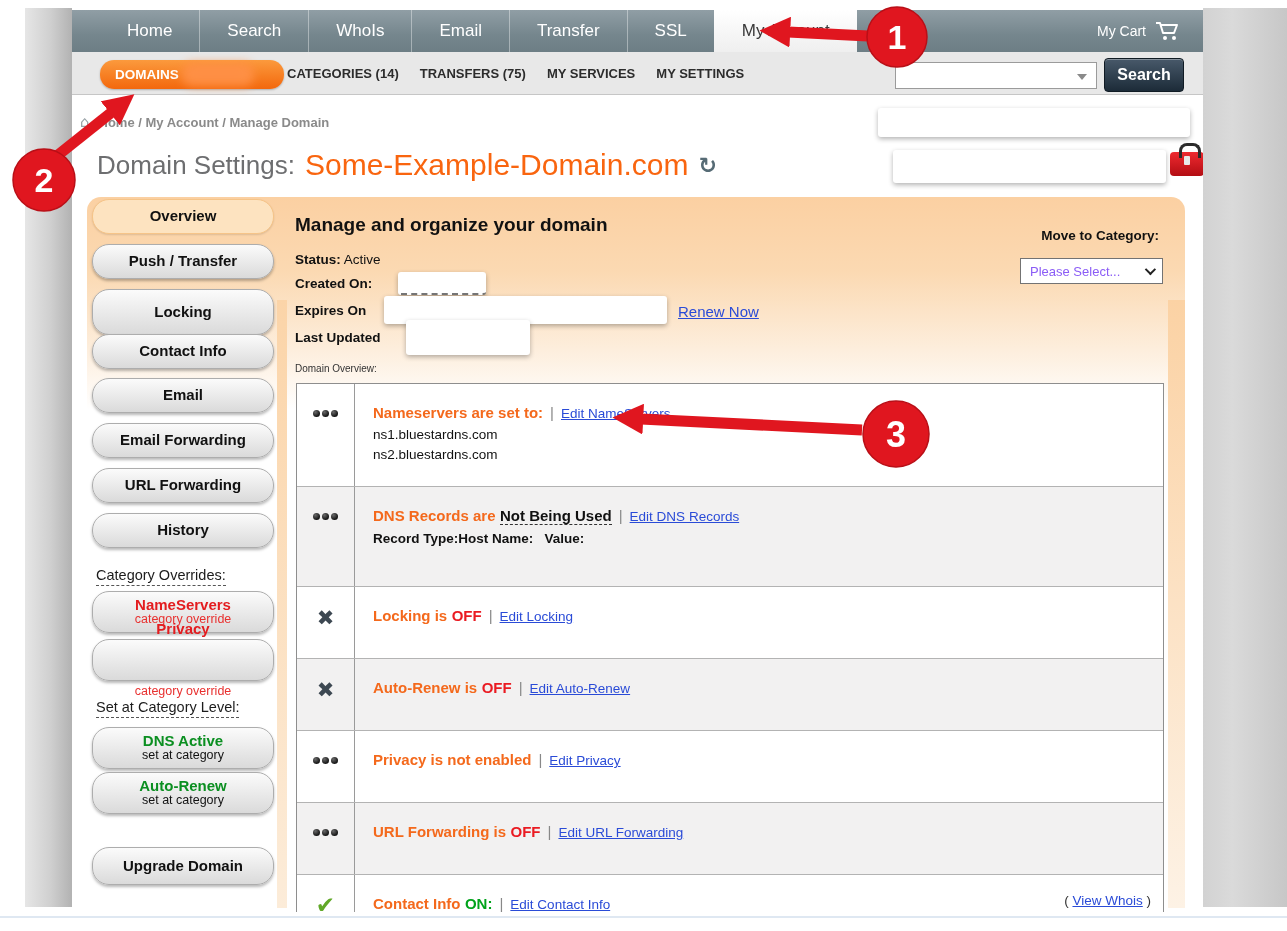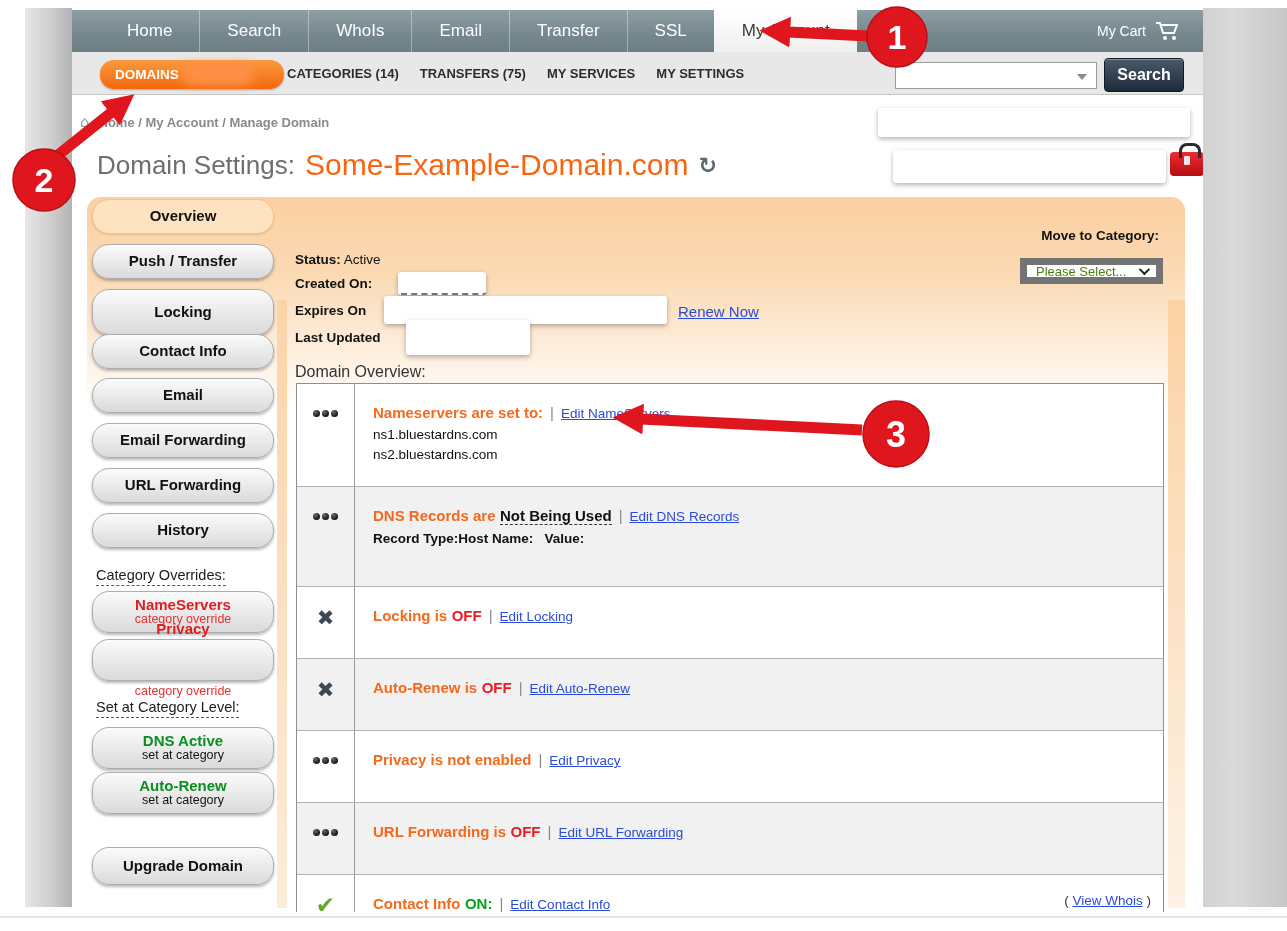--- a/index.html
+++ b/index.html
@@ -85,32 +85,32 @@
   .side-btn.active { background:#fde3c0; border-color:#f6c488; box-shadow:0 1px 2px rgba(0,0,0,.12); }
   .side-btn .t-red { color:#e31c1f; }
   .side-btn .t-green { color:#0b8f21; }
   .side-btn .sub { font-size:12.5px; font-weight:normal; }
   .side-btn .sub.t-red { color:#e8302f; }
   .side-label { left:24px; font-size:14.5px; color:#1c1c1c; border-bottom:1px dashed #555; padding-bottom:2px; }
 
   
   .heading { left:223px; top:214px; font-size:19px; font-weight:bold; color:#111; }
   .move-label { top:228px; right:44px; font-size:13.5px; font-weight:bold; color:#111; }
-  .move-select { top:258px; left:948px; width:143px; height:26px; background:#fff; border:7px solid #737373;
-    display:flex; align-items:center; justify-content:space-between; padding:0 9px; font-size:13px; color:#4d7c0f; }
+  .move-select { top:258px; left:948px; width:143px; height:26px; background:#fff; border:1px solid #737373;
+    display:flex; align-items:center; justify-content:space-between; padding:0 9px; font-size:13px; color:#8b5cf6; }
   .chev { width:8px; height:8px; border-right:2px solid #222; border-bottom:2px solid #222;
     transform:rotate(45deg) translateY(-2px); }
   .meta-line { left:223px; font-size:13.5px; color:#111; }
   .meta-line b { font-weight:bold; }
   .box-created { left:326px; top:272px; width:88px; height:23px; border-bottom:2px dashed #777; }
   .box-expires { left:312px; top:296px; width:283px; height:28px; }
   .box-updated { left:334px; top:320px; width:124px; height:35px; }
   .renew { left:606px; top:303px; font-size:15px; }
   a.lnk { color:#2a4bd7; text-decoration:underline; cursor:pointer; }
-  .overview-label { left:223px; top:363px; font-size:16px; color:#333; }
+  .overview-label { left:223px; top:363px; font-size:10px; color:#333; }
 
   
   .ov-table { left:224px; top:383px; width:868px; border:1px solid #8e8e8e; background:#fff; }
   .ov-row { display:flex; min-height:72px; border-top:1px solid #b3b3b3; background:#fff; }
   .ov-row:first-child { border-top:none; }
   .ov-row.alt { background:#f2f1f1; }
   .ov-icon-cell { width:58px; flex:none; border-right:1px solid #9a9a9a; display:flex;
     justify-content:center; padding-top:21px; }
   .ov-content { flex:1; padding:20px 16px 14px 18px; position:relative; }
   .ov-title { font-size:15px; font-weight:bold; color:#f4691c; }
@@ -239,20 +239,21 @@
       </div>
       <div class="abs side-btn " style="top: 772px; height: 42px;">
         <span class="t-green">Auto-Renew</span>
         <span class="sub">set at category</span>
       </div>
       <div class="abs side-btn " style="top: 847px; height: 38px;">
         <span>Upgrade Domain</span>
       </div>
     </div>
 
+  <div class="abs heading">Manage and organize your domain</div>
   <div class="abs move-label">Move to Category:</div>
   <div class="abs move-select">
     <span>Please Select...</span>
     <span class="chev"></span>
   </div>
 
   <div class="abs meta-line" style="top:252px;">
     <b>Status:</b>
     <span>Active</span>
   </div>

